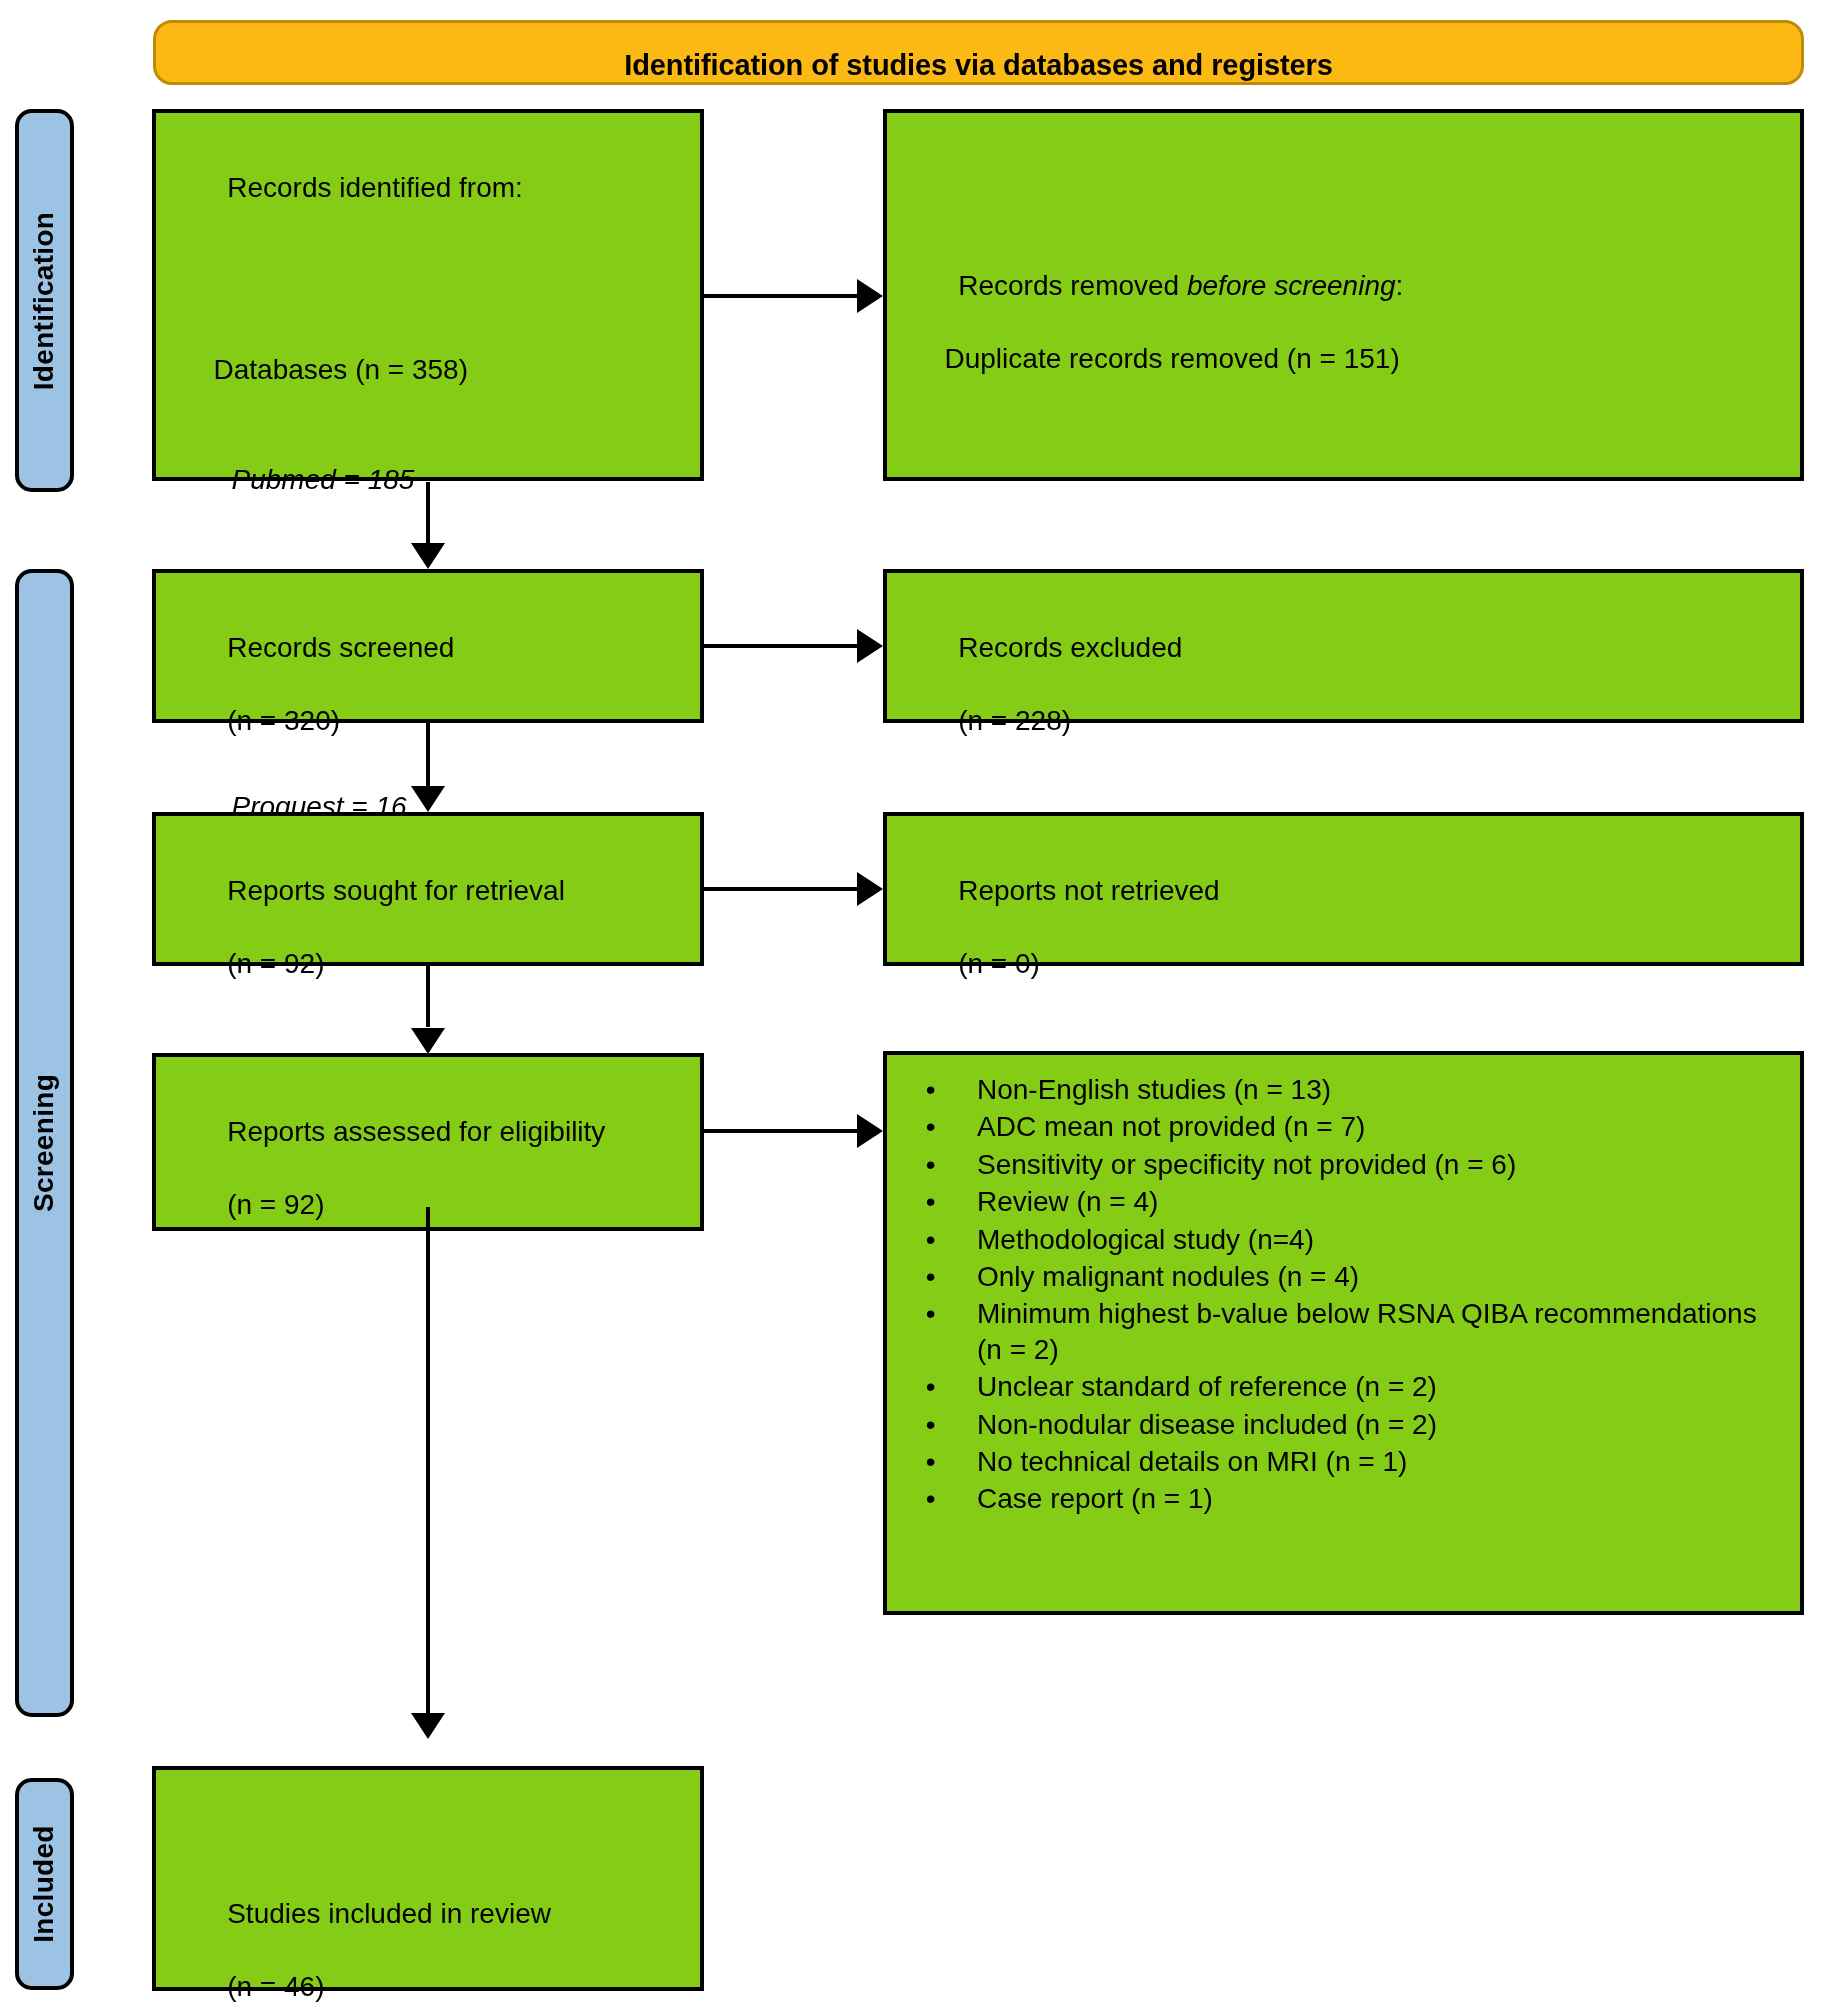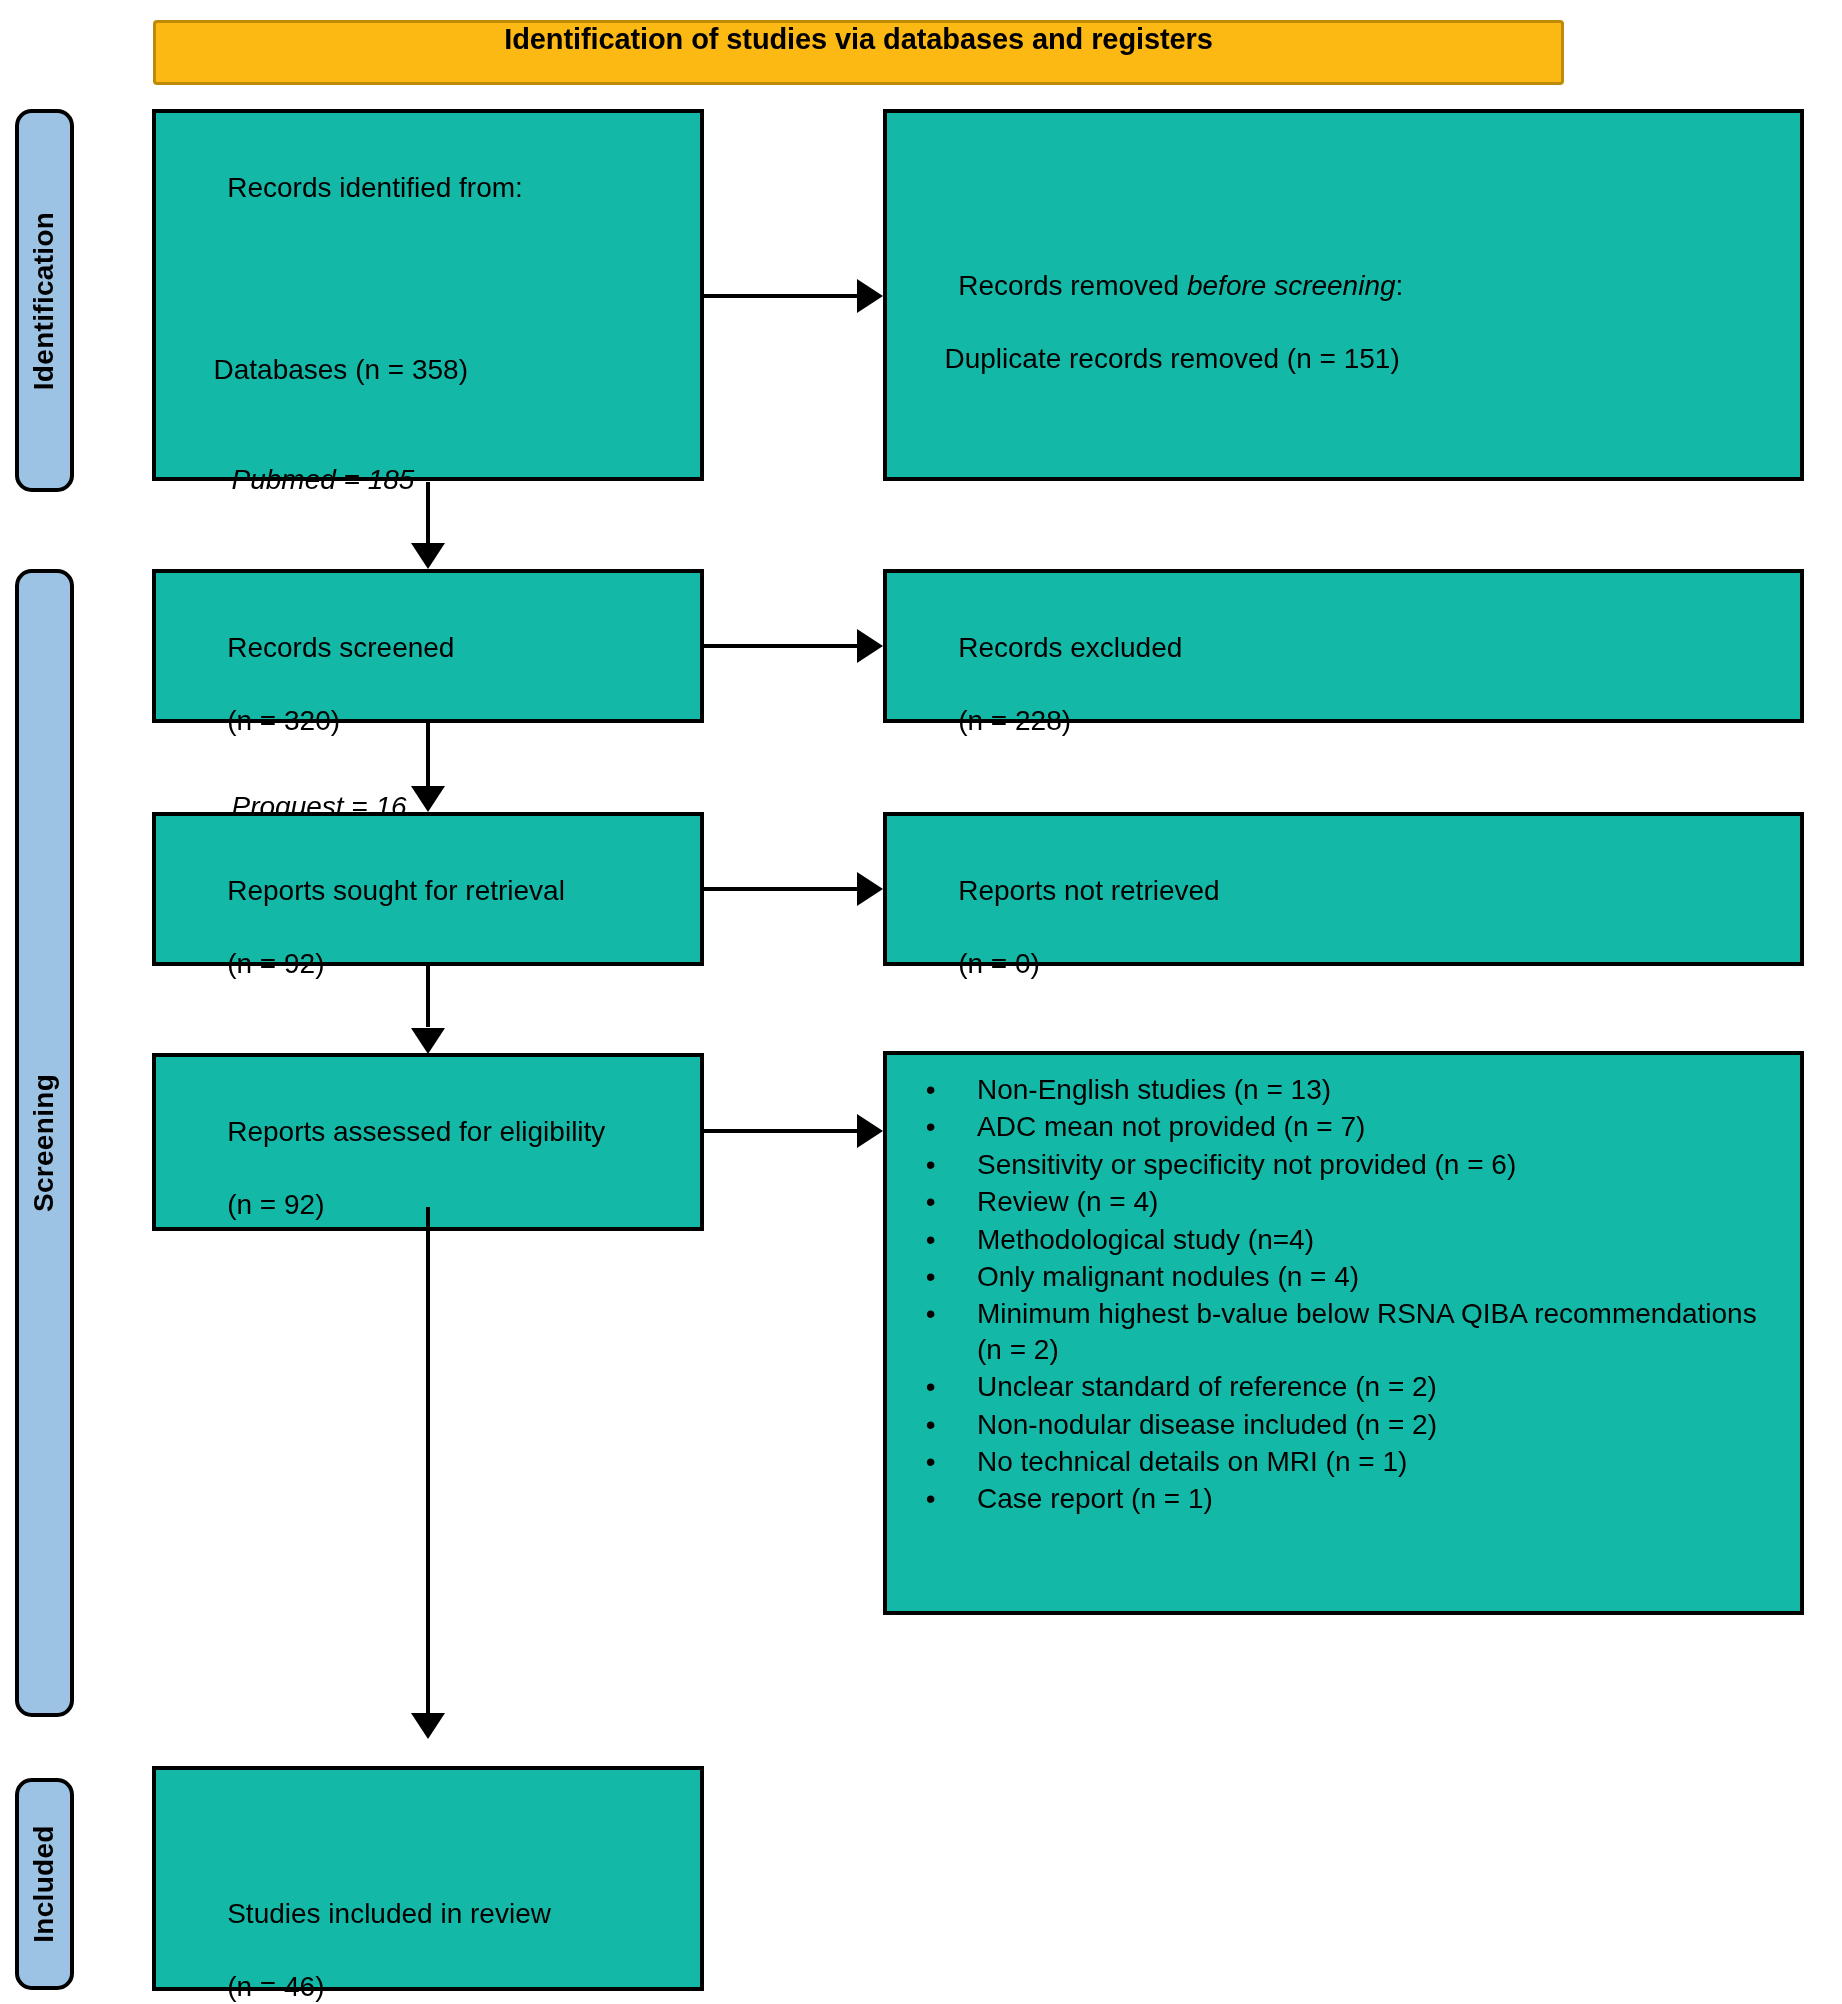--- a/index.html
+++ b/index.html
@@ -17,28 +17,28 @@
     height: 2005px;
     background: #ffffff;
     overflow: hidden;
   }
 
   
   .banner {
     position: absolute;
     left: 153px;
     top: 20px;
-    width: 1411px;
+    width: 1651px;
     height: 65px;
     background: #FCB913;
     border: 3.9px solid #C08A09;
-    border-radius: 4px;
+    border-radius: 19px;
     box-sizing: border-box;
     display: flex;
-    align-items: flex-start;
+    align-items: flex-end;
     justify-content: center;
   }
   .banner-text {
     font-size: 29px;
     font-weight: bold;
     color: #000000;
     letter-spacing: -0.1px;
     white-space: nowrap;
   }
 
@@ -61,21 +61,21 @@
     color: #000000;
     letter-spacing: 0.3px;
   }
   #stage-identification { left: 14.5px;  top: 109px;  width: 59px; height: 383px; }
   #stage-screening      { left: 14.5px;  top: 569px; width: 59px; height: 1148px; }
   #stage-included       { left: 14.5px;  top: 1778px; width: 59px; height: 212px; }
 
   
   .box {
     position: absolute;
-    background: #14b8a6;
+    background: #84cc16;
     border: 4.5px solid #000000;
     box-sizing: border-box;
     padding: 21px 24.5px;
   }
   .box-text {
     font-size: 28px;
     line-height: 1.30;
     color: #000000;
     white-space: pre-wrap;
   }

